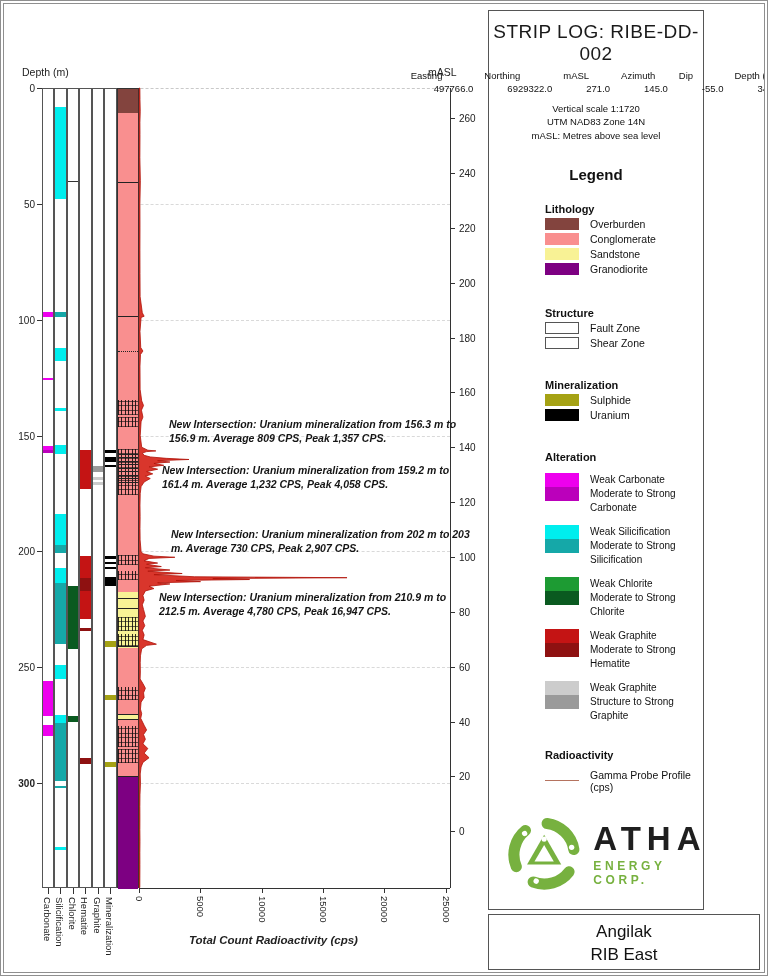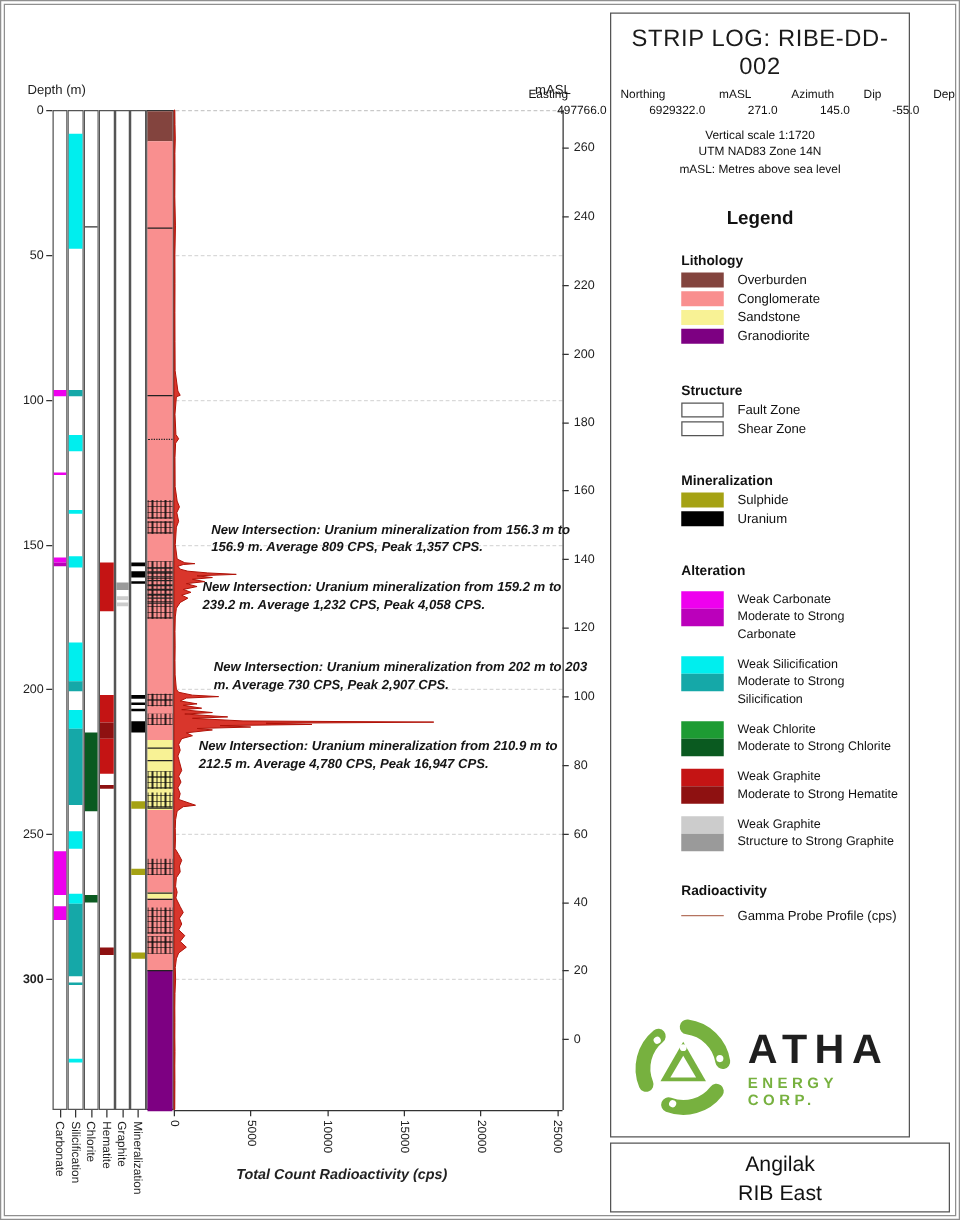--- a/index.html
+++ b/index.html
@@ -24,21 +24,21 @@
   .marker{position:absolute;left:0;right:0;height:0;border-top:1px solid #222;}
   .marker.dotted{border-top-style:dotted;}
   .xaxis-line{border-top:1px solid #333;height:0;}
   .yaxis-line{border-left:1px solid #333;width:0;}
   .xtick{width:0;height:5px;border-left:1px solid #333;}
   .xtick-label{font-size:9.5px;color:#222;writing-mode:vertical-rl;}
   .xaxis-title{font-size:11.5px;font-weight:bold;font-style:italic;color:#222;}
   .mtick{height:0;width:5px;border-top:1px solid #333;}
   .annotation{font-size:10.5px;font-weight:bold;font-style:italic;line-height:1.3;color:#151515;}
   
-  .rp-box{position:absolute;left:484px;top:6px;width:240px;height:900px;
+  .rp-box{position:absolute;left:484px;top:6px;width:216px;height:900px;
           border:1px solid #555;background:#fff;box-sizing:border-box;}
   .rp-title{font-size:19px;letter-spacing:.5px;text-align:center;margin-top:10px;color:#1a1a1a;}
   .meta-row{display:flex;justify-content:center;gap:11px;font-size:9.5px;margin-top:5px;}
   .meta-col{}
   .meta-col .v{margin-top:2px;margin-left:23px;}
   .notes{margin-top:8px;text-align:center;font-size:9.5px;line-height:1.4;}
   .legend-title{margin-top:24px;text-align:center;font-size:15px;font-weight:bold;}
   .legend-body{padding-left:56px;padding-right:6px;}
   .lg-sec-title{font-weight:bold;font-size:11px;}
   .lg-row{display:flex;align-items:center;margin-top:3px;}
@@ -232,21 +232,21 @@
       <div class="masl-tick-label abs" style="left: 455px; top: 602.837px;">80</div>
       <div class="mtick abs" style="left: 446px; top: 662.689px;"></div>
       <div class="masl-tick-label abs" style="left: 455px; top: 657.689px;">60</div>
       <div class="mtick abs" style="left: 446px; top: 717.541px;"></div>
       <div class="masl-tick-label abs" style="left: 455px; top: 712.541px;">40</div>
       <div class="mtick abs" style="left: 446px; top: 772.393px;"></div>
       <div class="masl-tick-label abs" style="left: 455px; top: 767.393px;">20</div>
       <div class="mtick abs" style="left: 446px; top: 827.245px;"></div>
       <div class="masl-tick-label abs" style="left: 455px; top: 822.245px;">0</div>
       <div class="annotation abs" style="left: 165px; top: 414px; width: 288px;">New Intersection: Uranium mineralization from 156.3 m to 156.9 m. Average 809 CPS, Peak 1,357 CPS.</div>
-      <div class="annotation abs" style="left: 158px; top: 460px; width: 295px;">New Intersection: Uranium mineralization from 159.2 m to 239.2 m. Average 1,232 CPS, Peak 4,058 CPS.</div>
+      <div class="annotation abs" style="left: 158px; top: 460px; width: 295px;">New Intersection: Uranium mineralization from 159.2 m to 161.4 m. Average 1,232 CPS, Peak 4,058 CPS.</div>
       <div class="annotation abs" style="left: 167px; top: 524px; width: 300px;">New Intersection: Uranium mineralization from 202 m to 203 m. Average 730 CPS, Peak 2,907 CPS.</div>
       <div class="annotation abs" style="left: 155px; top: 587px; width: 302px;">New Intersection: Uranium mineralization from 210.9 m to 212.5 m. Average 4,780 CPS, Peak 16,947 CPS.</div>
     </div>
 
   <div class="rp-box">
     <div class="rp-title">STRIP LOG: RIBE-DD-002</div>
 
     <div class="meta-row">
       <div class="meta-col">
           <div>Easting</div>

